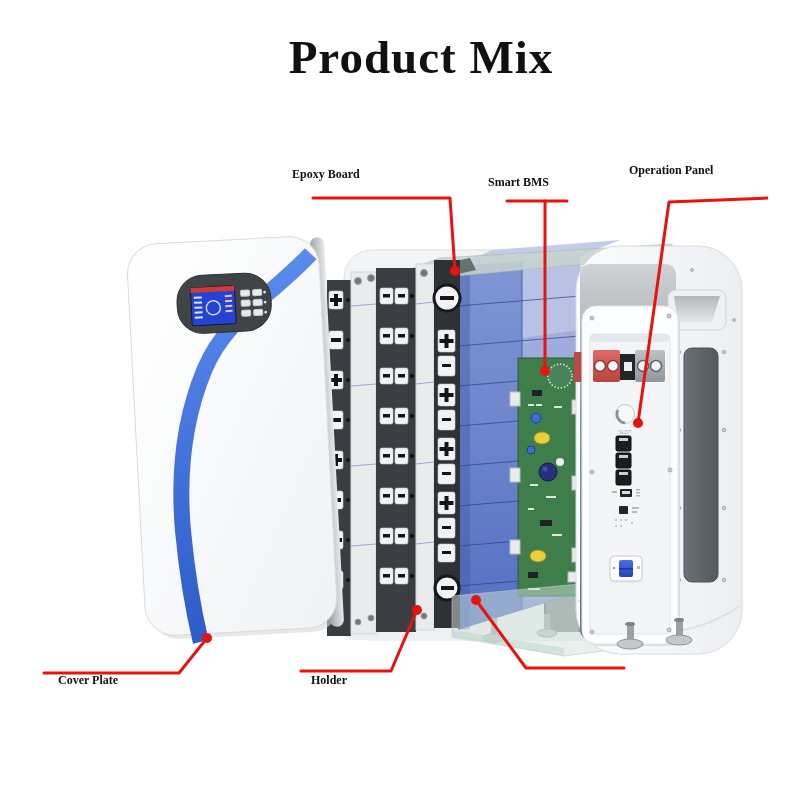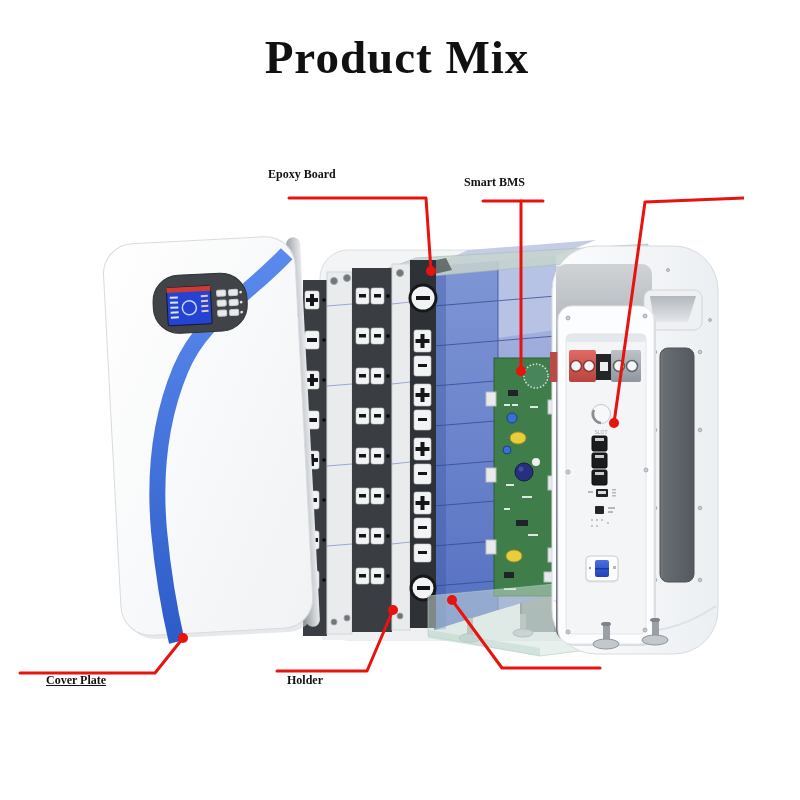--- a/index.html
+++ b/index.html
@@ -2,29 +2,29 @@
 <html style="--c-leader: #e8120f; --c-swoosh: #3d6ed2; --c-cell-blue: #5b78c8; --c-cell-light: #93a4d8; --c-pcb-green: #3f7d4a; --c-holder-dark: #3a3e43; --c-connector-red: #c94b46; --c-connector-gray: #9aa0a7; --c-switch-blue: #2f55d6; --c-text: #111111; --c-bg: #ffffff;"><head>
 <meta charset="utf-8">
 <style>
   :root{
     --c-leader:#e8120f; --c-swoosh:#3d6ed2; --c-cell-blue:#5b78c8; --c-cell-light:#93a4d8;
     --c-pcb-green:#3f7d4a; --c-holder-dark:#3a3e43; --c-connector-red:#c94b46;
     --c-connector-gray:#9aa0a7; --c-switch-blue:#2f55d6; --c-text:#111111; --c-bg:#ffffff;
   }
   html,body{margin:0;padding:0;background:#fff;}
   #stage{position:relative;width:744px;height:800px;background:var(--c-bg);overflow:hidden;
-         font-family:"Liberation Serif",serif;}
+         font-family:"Liberation Serif",serif;margin-left:24px;}
   #scene{position:absolute;left:0;top:0;}
   .title{position:absolute;left:50px;right:0;top:30px;text-align:center;
          font-weight:bold;font-size:47px;letter-spacing:1px;color:var(--c-text);}
   .callout-label{position:absolute;font-weight:bold;font-size:12px;color:var(--c-text);white-space:nowrap;}
   .lbl-epoxy{left:268px;top:167px;}
   .lbl-bms{left:464px;top:175px;text-align:center;}
   .lbl-oppanel{left:605px;top:163px;}
-  .lbl-cover{left:46px;top:673px;text-decoration:underline;}
+  .lbl-cover{left:34px;top:673px;}
   .lbl-holder{left:287px;top:673px;}
   .lbl-prismatic{left:498px;top:667px;}
   .leader{stroke:var(--c-leader);stroke-width:3;fill:none;stroke-linecap:round;stroke-linejoin:round;}
   .leader-dot{fill:var(--c-leader);}
   .holder-dark{fill:var(--c-holder-dark);}
   .term{fill:#f2f3f4;stroke:#c9cdd2;stroke-width:0.6;}
   .term-mark{fill:#141517;}
   .pcb{fill:var(--c-pcb-green);stroke:#2c5e36;}
   .screw{fill:#c9cdd2;stroke:#9aa0a6;stroke-width:0.8;}
 </style>
@@ -497,15 +497,16 @@
     <g>
       <polyline class="leader" points="600,668 502,668 452,600"></polyline>
           <circle class="leader-dot" cx="452" cy="600" r="5"></circle>
     </g>
   </g>
 </svg>
 
   <div class="title">Product Mix</div>
   <div class="callout-label lbl-epoxy">Epoxy Board</div>
   <div class="callout-label lbl-bms">Smart BMS</div>
+  <div class="callout-label lbl-oppanel">Operation Panel</div>
   <div class="callout-label lbl-cover">Cover Plate</div>
   <div class="callout-label lbl-holder">Holder</div>
 </div>
 
 </body></html>

